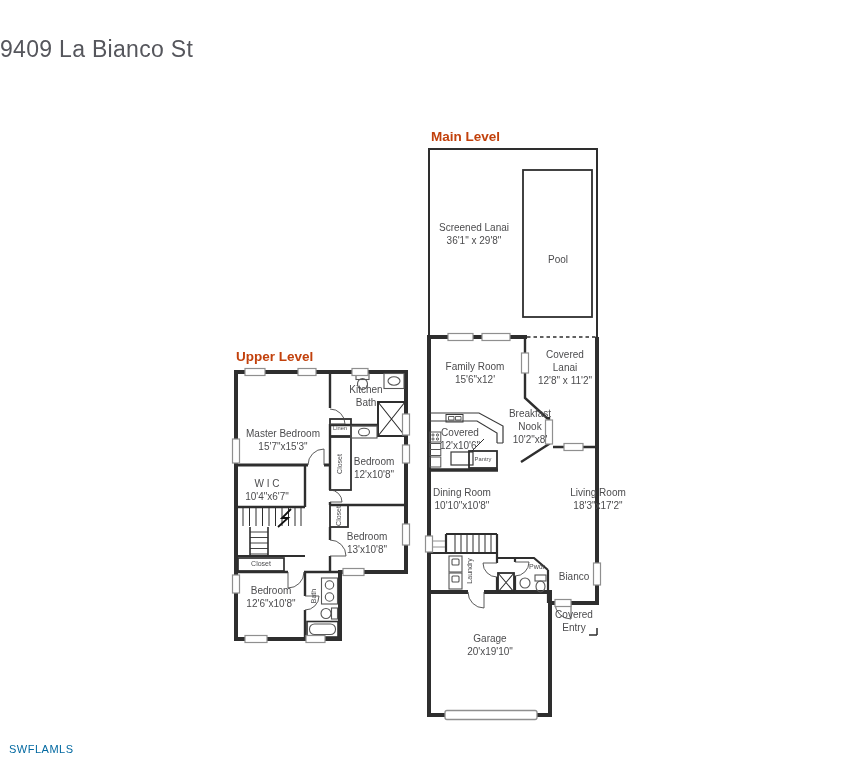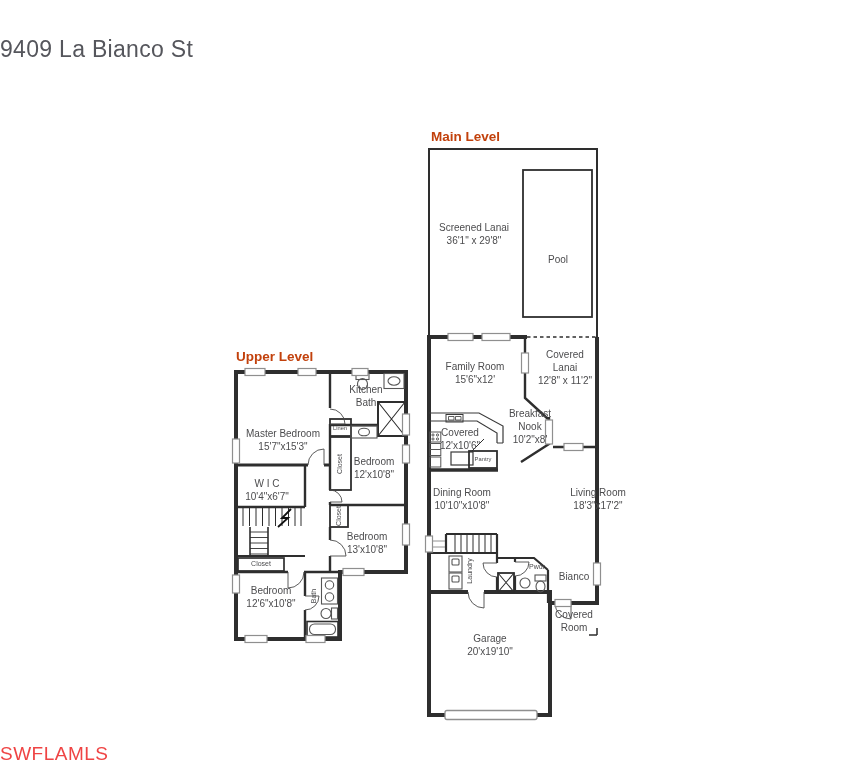--- a/index.html
+++ b/index.html
@@ -7,21 +7,21 @@
   .page{position:relative;width:848px;height:768px;background:#ffffff;}
   .title{position:absolute;top:34px;left:0;width:100%;text-align:left;
          font-size:23px;font-weight:normal;color:#55565c;line-height:1.35;letter-spacing:.3px;}
   .lvl-label{position:absolute;font-size:13.5px;font-weight:600;color:#c2410c;}
   .rlabel{position:absolute;transform:translate(-50%,-50%);text-align:center;
           font-size:10px;color:#4c4c4e;line-height:1.28;white-space:nowrap;}
   .rlabel span{display:block;}
   .vlabel{transform:translate(-50%,-50%) rotate(-90deg);font-size:7px;}
   .tiny{font-size:5.8px;}
   .sm{font-size:7px;}
-  .watermark{position:absolute;left:0;top:743px;font-size:19px;color:#ef4444;letter-spacing:.5px;}
+  .watermark{position:absolute;left:9px;top:743px;font-size:11px;color:#0369a1;letter-spacing:.5px;}
   svg.plan{position:absolute;left:0;top:0;}
 </style>
 </head>
 <body>
 
 <div class="page">
 
   <svg class="plan" width="848" height="768" viewBox="0 0 848 768">
 
     <g fill="none" stroke="#2e2e2e">
@@ -237,21 +237,21 @@
     <span>Laundry</span>
   </div>
   <div class="rlabel sm" style="left:537px;top:567px">
     <span>Pwdr</span>
   </div>
   <div class="rlabel" style="left:574px;top:577px">
     <span>Bianco</span>
   </div>
   <div class="rlabel" style="left:574px;top:622px">
     <span>Covered</span>
-    <span>Room</span>
+    <span>Entry</span>
   </div>
   <div class="rlabel" style="left:490px;top:646px">
     <span>Garage</span>
     <span>20'x19'10"</span>
   </div>
 
   <div class="rlabel" style="left:283px;top:441px">
     <span>Master Bedroom</span>
     <span>15'7"x15'3"</span>
   </div>

